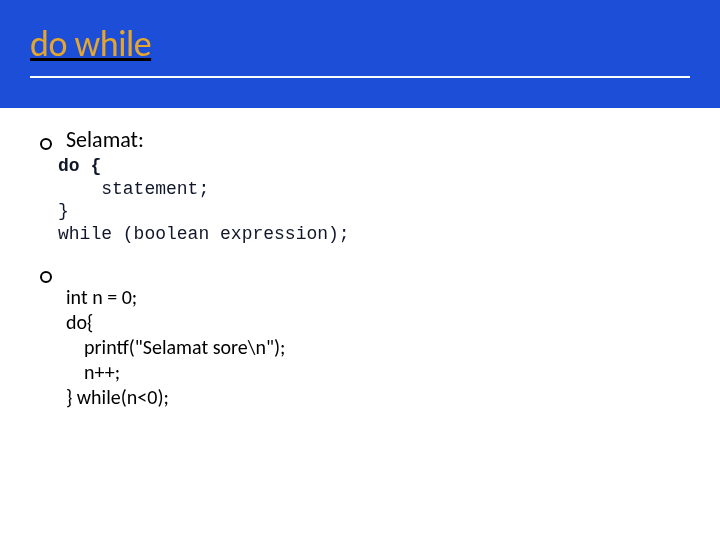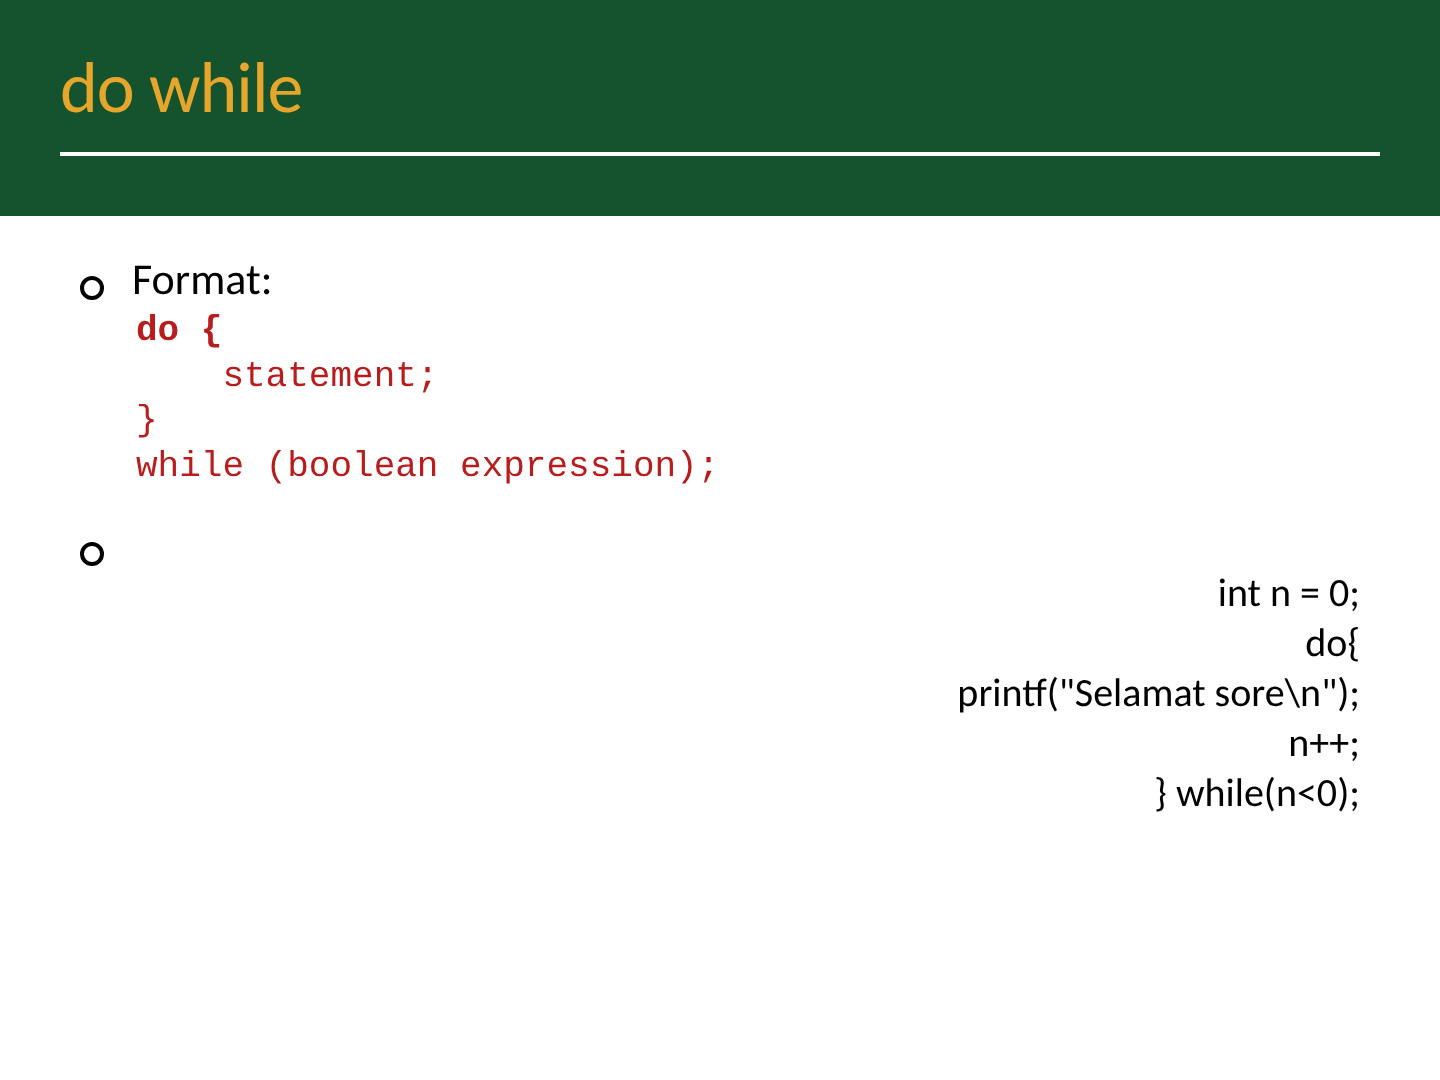--- a/index.html
+++ b/index.html
@@ -4,23 +4,24 @@
 <style>
   * { margin: 0; padding: 0; box-sizing: border-box; }
   body {
     width: 720px;
     height: 540px;
     background: #ffffff;
     font-family: "Segoe UI", "Candara", "Calibri", sans-serif;
     overflow: hidden;
   }
   .header {
-    background: #14532d;
+    background: #1d4ed8;
     height: 108px;
     padding: 22px 30px 4px 30px;
+    text-decoration: underline;
   }
   .title {
     color: #e5a62b;
     font-size: 36px;
     font-weight: 400;
     letter-spacing: -0.5px;
   }
   .title-underline {
     border-top: 2px solid #ffffff;
     margin-top: 10px;
@@ -48,53 +49,52 @@
     height: 12px;
     border: 2px solid #000000;
     border-radius: 50%;
   }
   .bullet-label {
     font-size: 22px;
     color: #000000;
     font-weight: 400;
   }
   .code-block {
-    margin-left: 28px;
+    margin-left: 18px;
     font-family: "Courier New", monospace;
     font-size: 18px;
-    color: #b91c1c;
+    color: #0f172a;
     line-height: 1.25;
     white-space: pre;
     margin-bottom: 20px;
   }
   .code-block.first-line-bold .first {
     font-weight: bold;
   }
   .example-block {
     margin-left: 26px;
     font-size: 20px;
     color: #000000;
     line-height: 1.25;
     white-space: pre;
-    text-align: right;
   }
 </style>
 </head>
 <body>
 
 <div class="header">
   <div class="title">do while</div>
   <div class="title-underline"></div>
 </div>
 
 <div class="content">
 
   <div class="bullet-row">
     <span class="bullet-icon"><span class="bullet-circle"></span></span>
-    <span class="bullet-label">Format:</span>
+    <span class="bullet-label">Selamat:</span>
   </div>
   <div class="code-block first-line-bold"><span class="first">do {</span>
 <span>    statement;</span>
 <span>}</span>
 <span>while (boolean expression);</span></div>
 
   <div class="bullet-row">
     <span class="bullet-icon"><span class="bullet-circle"></span></span>
   </div>
   <div class="example-block"><span>int n = 0;</span>

